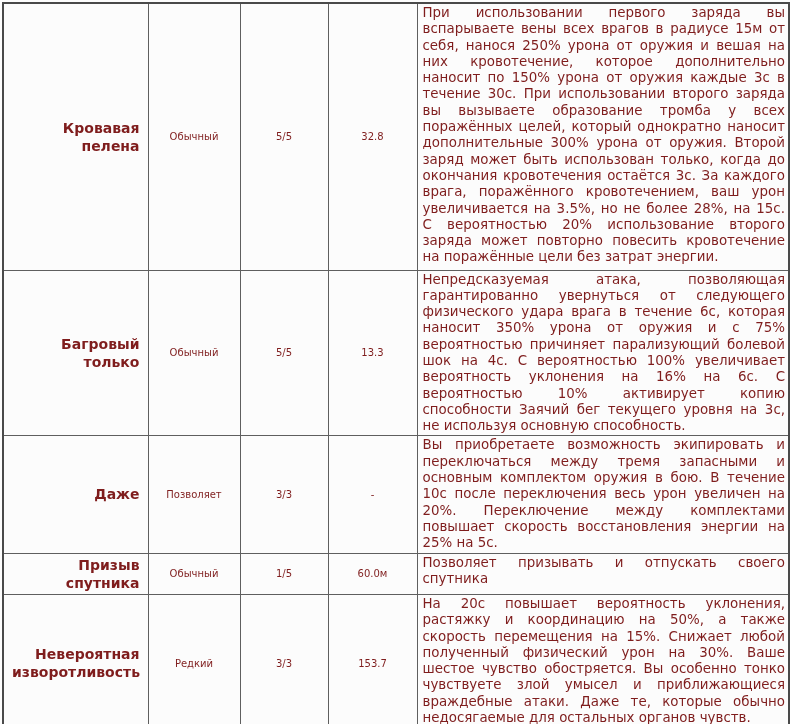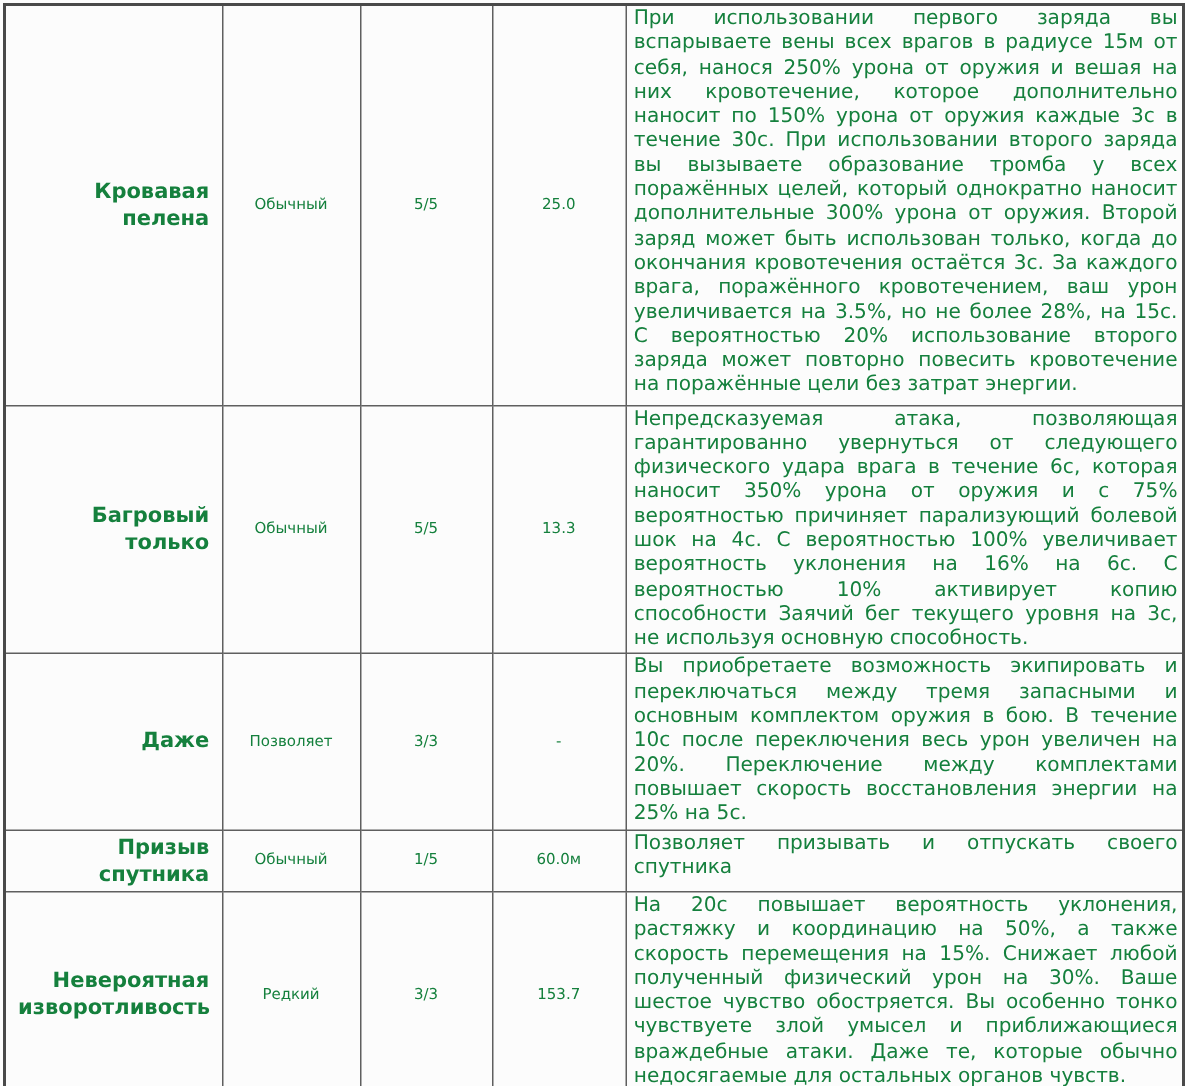--- a/index.html
+++ b/index.html
@@ -17,21 +17,21 @@
   }
   table.abilities {
     border-collapse: collapse;
     table-layout: fixed;
     width: 786px;
     background: #fcfcfc;
     border: 2px solid #4a4a4a;
   }
   table.abilities td {
     border: 1px solid #5f5f5f;
-    color: #15803d;
+    color: #7f1d1d;
     box-sizing: border-box;
     overflow: hidden;
     margin-left: 36px;
   }
   td.cell-name {
     font-weight: bold;
     text-align: right;
     vertical-align: middle;
     font-size: 14px;
     line-height: 1.3;
@@ -67,21 +67,21 @@
       <col style="width:92px">
       <col style="width:88px">
       <col style="width:89px">
       <col style="width:372px">
     </colgroup>
     <tbody id="abilities-tbody">
   <tr class="row-0">
     <td class="cell-name">Кровавая пелена</td>
     <td class="cell-center">Обычный</td>
     <td class="cell-center">5/5</td>
-    <td class="cell-center">25.0</td>
+    <td class="cell-center">32.8</td>
     <td class="cell-desc">При использовании первого заряда вы вспарываете вены всех врагов в радиусе 15м от себя, нанося 250% урона от оружия и вешая на них кровотечение, которое дополнительно наносит по 150% урона от оружия каждые 3с в течение 30с.  При использовании второго заряда вы вызываете образование тромба у всех поражённых целей, который однократно наносит дополнительные 300% урона от оружия. Второй заряд может быть использован только, когда до окончания кровотечения остаётся 3с. За каждого врага, поражённого кровотечением, ваш урон увеличивается на 3.5%, но не более 28%, на 15с. С вероятностью 20% использование второго заряда может повторно повесить кровотечение на поражённые цели без затрат энергии.</td>
   </tr>
 
   <tr class="row-1">
     <td class="cell-name">Багровый только</td>
     <td class="cell-center">Обычный</td>
     <td class="cell-center">5/5</td>
     <td class="cell-center">13.3</td>
     <td class="cell-desc">Непредсказуемая атака, позволяющая гарантированно увернуться от следующего физического удара врага в течение 6с, которая наносит 350% урона от оружия и с 75% вероятностью причиняет парализующий болевой шок на 4с. С вероятностью 100% увеличивает вероятность уклонения на 16% на 6с. С вероятностью 10% активирует копию способности Заячий бег текущего уровня на 3с, не используя основную способность.</td>
   </tr>

